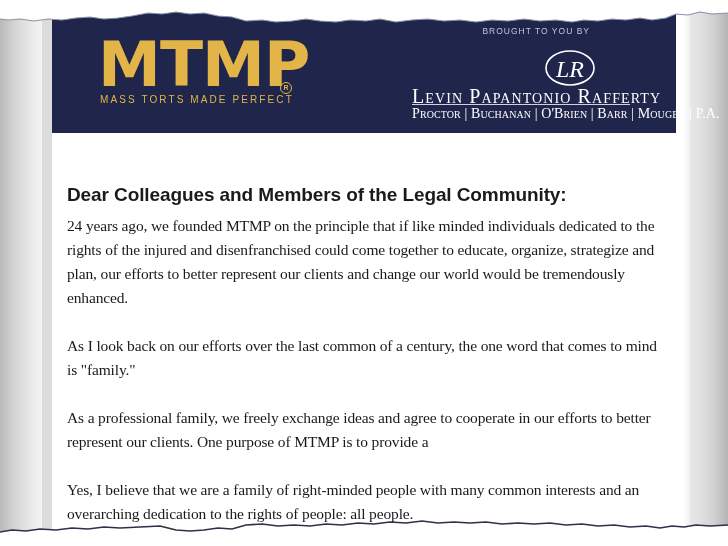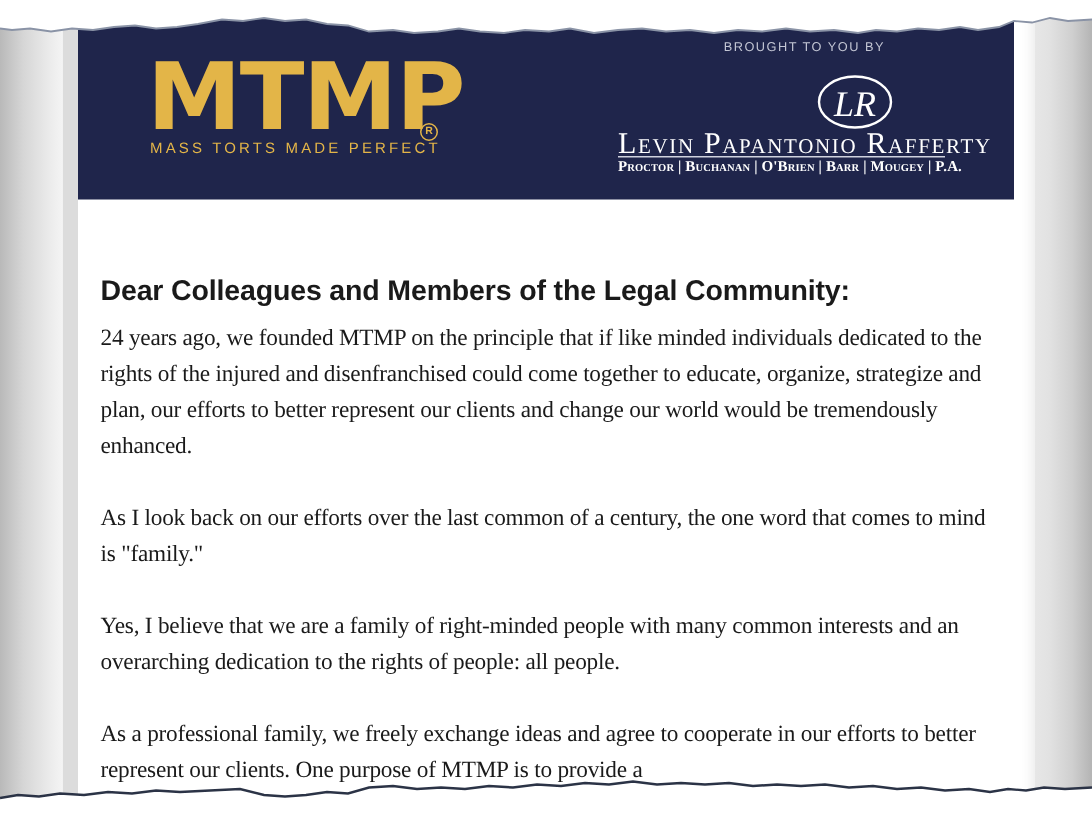--- a/index.html
+++ b/index.html
@@ -117,22 +117,22 @@
       position: absolute;
       left: 360px; top: 104px;
       width: 218px; height: 1px;
       background: #cfd2de;
     }
     .lpr-partners {
       position: absolute;
       left: 360px; top: 106px;
       width: 220px;
       font-family: "Liberation Serif", serif;
-      font-size: 10px;
-      font-weight: bold;
+      font-size: 14px;
+      font-weight: normal;
       color: #ffffff;
       white-space: nowrap;
       text-align: right;
       font-variant: small-caps;
       letter-spacing: 0.1px;
     }
     .letter {
       position: absolute;
       left: 15px; top: 184px;
       width: 600px;
@@ -186,22 +186,22 @@
 
       <div class="lpr-name">Levin Papantonio Rafferty</div>
       <div class="lpr-rule"></div>
       <div class="lpr-partners">Proctor | Buchanan | O'Brien | Barr | Mougey | P.A.</div>
     </div>
 
     <div class="letter">
       <p class="salutation">Dear Colleagues and Members of the Legal Community:</p>
       <p class="para">24 years ago, we founded MTMP on the principle that if like minded individuals dedicated to the rights of the injured and disenfranchised could come together to educate, organize, strategize and plan, our efforts to better represent our clients and change our world would be tremendously enhanced.</p>
       <p class="para">As I look back on our efforts over the last common of a century, the one word that comes to mind is "family."</p>
+      <p class="para">As a professional family, we freely exchange ideas and agree to cooperate in our efforts to better represent our clients. One purpose of MTMP is to provide a</p>
       <p class="para">Yes, I believe that we are a family of right-minded people with many common interests and an overarching dedication to the rights of people: all people.</p>
-      <p class="para">As a professional family, we freely exchange ideas and agree to cooperate in our efforts to better represent our clients. One purpose of MTMP is to provide a</p>
     </div>
   </div>
 
   <svg class="torn-top" viewBox="0 0 728 28" preserveAspectRatio="none">
     <path d="M0,0 L728,0 L728,13 L712,14 L700,12 L688,15 L676,14 L666,18 L652,20 L640,18 L626,20 L612,19 L598,21 L584,20 L572,22 L556,20 L540,21 L524,19 L508,21 L492,20 L476,22 L460,20 L444,21 L428,19 L412,20 L396,22 L380,19 L366,21 L350,20 L336,22 L320,21 L306,19 L292,21 L276,22 L262,20 L246,21 L232,17 L218,16 L204,13 L190,14 L176,12 L162,14 L148,13 L132,16 L118,18 L104,19 L90,17 L76,18 L62,20 L48,19 L34,21 L20,19 L8,20 L0,19 Z" fill="#ffffff"></path>
     <path d="M0,19 L8,20 L20,19 L34,21 L48,19 L62,20 L76,18 L90,17 L104,19 L118,18 L132,16 L148,13 L162,14 L176,12 L190,14 L204,13 L218,16 L232,17 L246,21 L262,20 L276,22 L292,21 L306,19 L320,21 L336,22 L350,20 L366,21 L380,19 L396,22 L412,20 L428,19 L444,21 L460,20 L476,22 L492,20 L508,21 L524,19 L540,21 L556,20 L572,22 L584,20 L598,21 L612,19 L626,20 L640,18 L652,20 L666,18 L676,14 L688,15 L700,12 L712,14 L728,13" fill="none" stroke="#8a93a6" stroke-width="1.2"></path>
   </svg>
 
   <svg class="torn-bottom" viewBox="0 0 728 40" preserveAspectRatio="none">
     <path d="M0,26 L12,24 L26,25 L40,23 L56,24 L72,22 L88,23 L104,21 L120,22 L140,21 L160,20 L176,24 L190,25 L204,24 L218,22 L232,23 L246,19 L262,18 L278,20 L294,19 L310,20 L326,18 L342,19 L358,17 L374,18 L390,16 L406,17 L422,15 L438,17 L454,16 L470,17 L486,16 L502,18 L518,17 L534,18 L550,17 L566,19 L582,18 L598,20 L614,19 L630,21 L646,20 L660,22 L672,20 L684,21 L696,19 L710,20 L728,19 L728,40 L0,40 Z" fill="#ffffff"></path>

